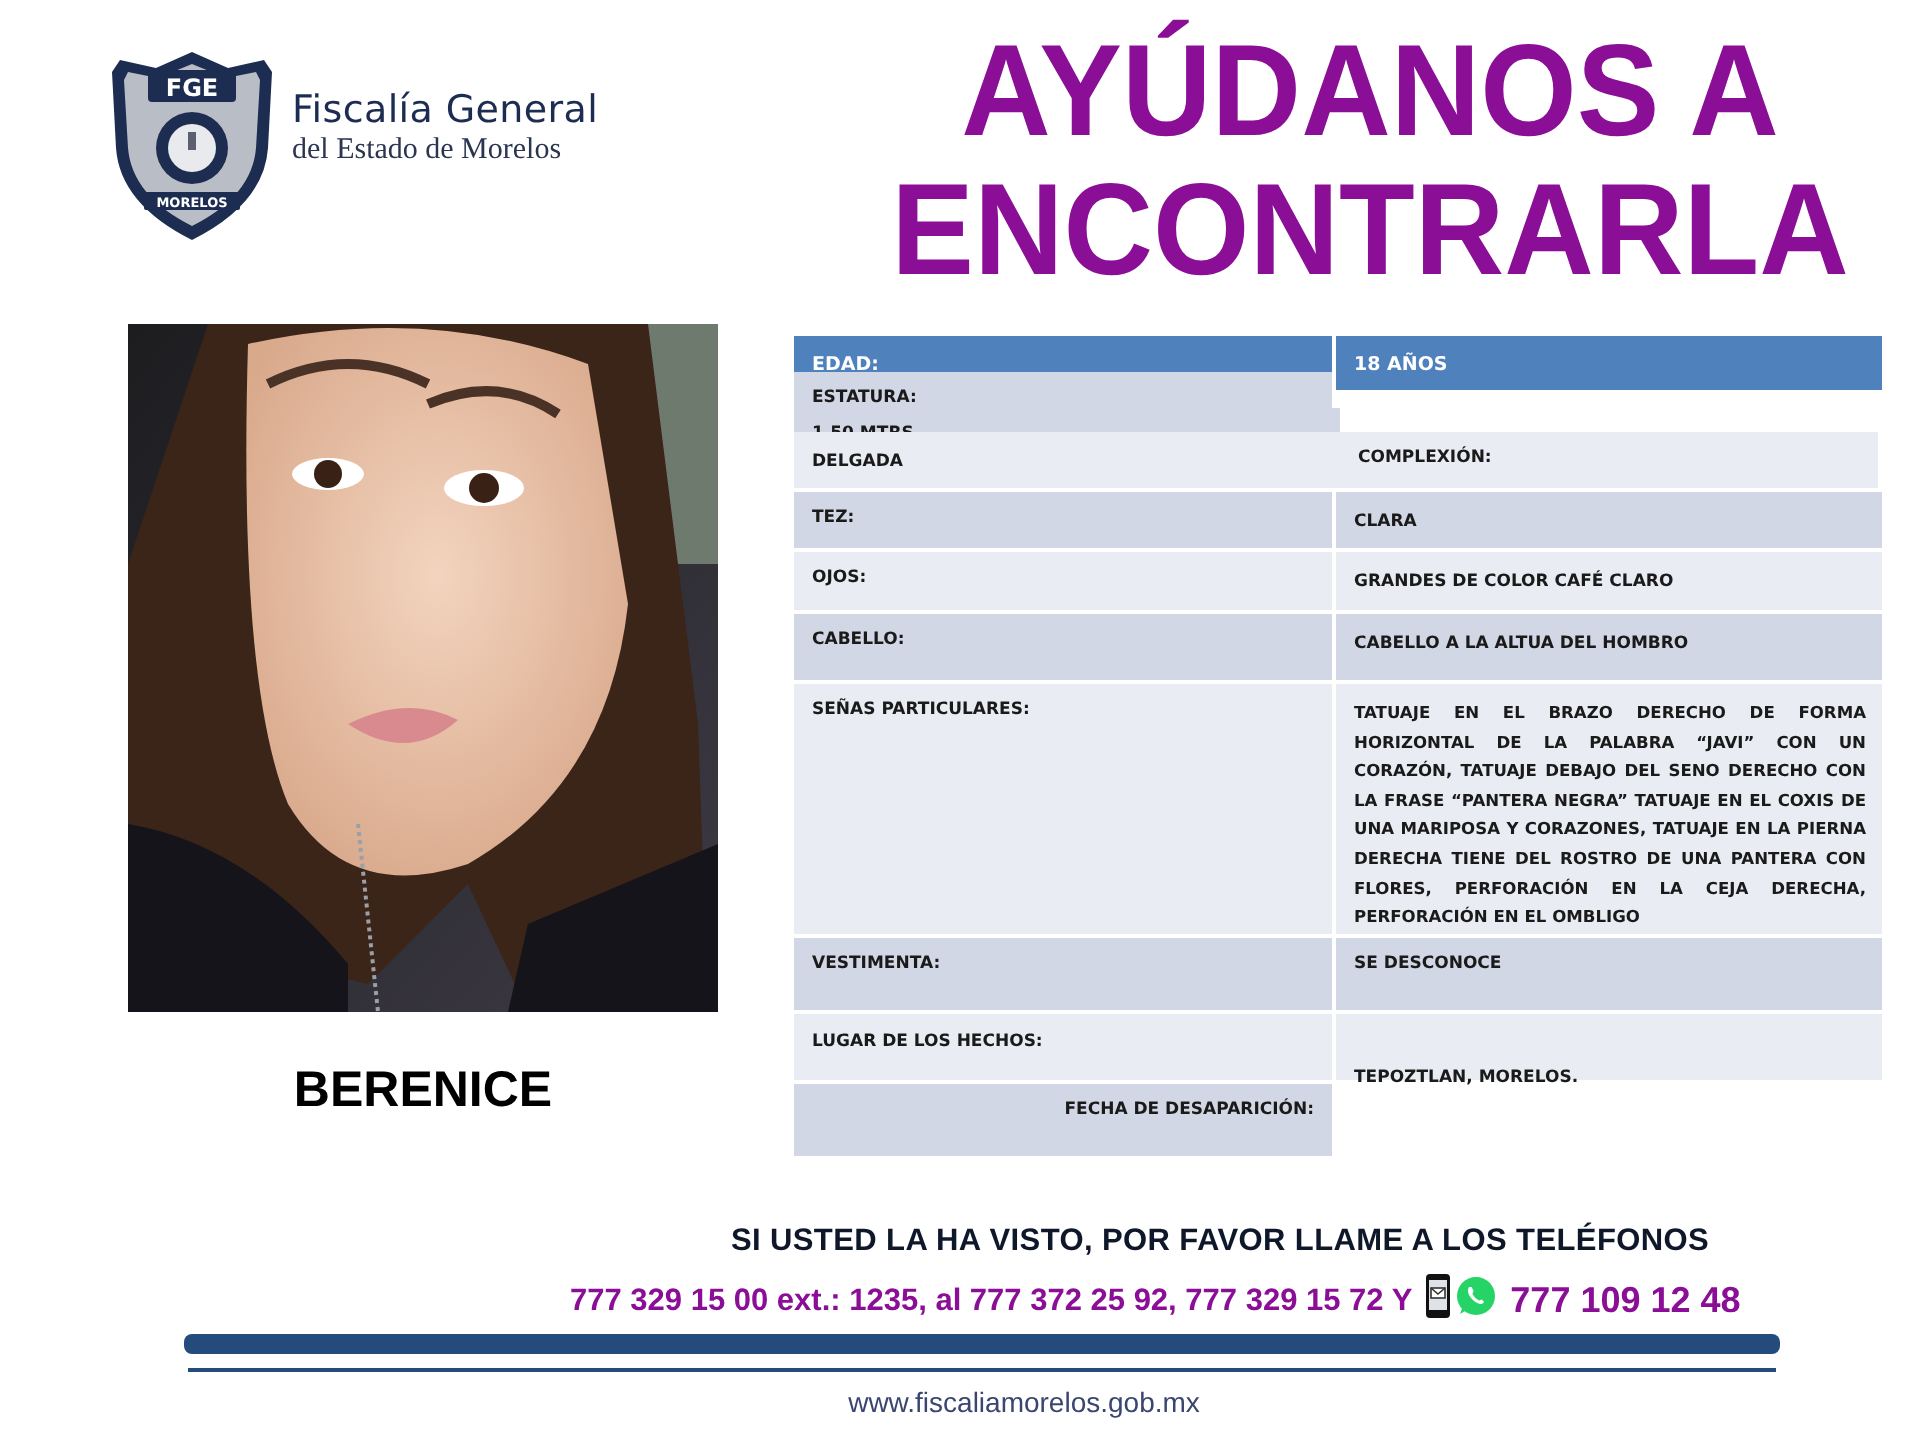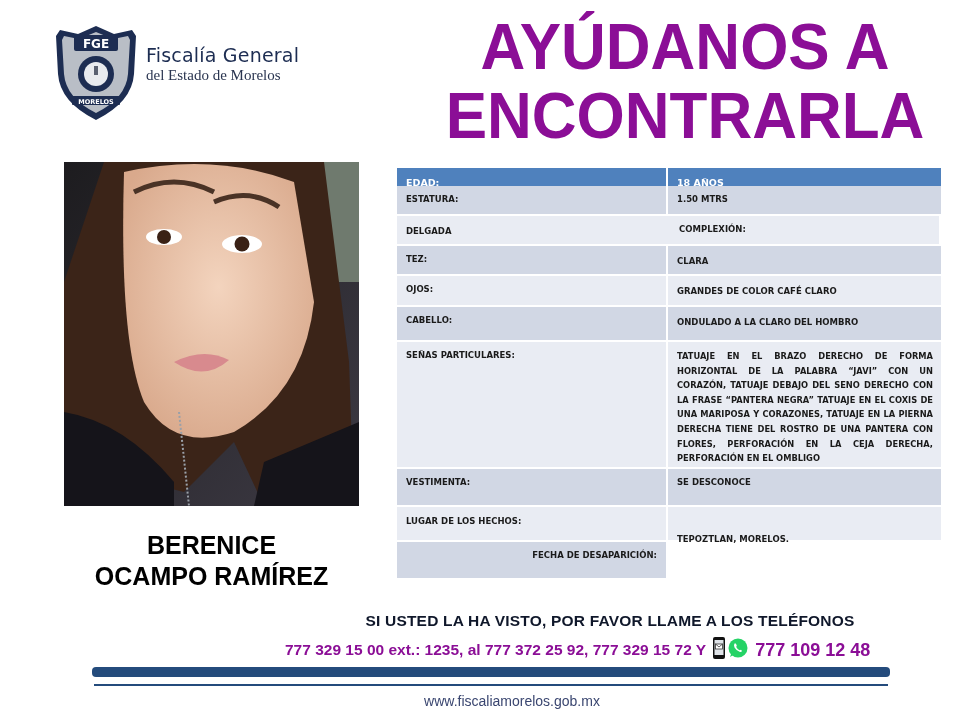--- a/index.html
+++ b/index.html
@@ -91,47 +91,46 @@
     <circle cx="178" cy="82" r="7.5" fill="#3a2115"></circle>
     <path d="M110 200 Q140 185 165 198 Q140 220 110 200 Z" fill="#d88a8e"></path>
     <path d="M0 250 Q60 260 110 320 L110 344 L0 344 Z" fill="#15141a"></path>
     <path d="M200 300 L295 260 L295 344 L190 344 Z" fill="#15141a"></path>
     <path d="M115 250 L125 344" stroke="#9aa0a8" stroke-width="2" stroke-dasharray="2 2"></path>
   </svg>
 </div>
 
 <div id="person-name" class="abs">
   <div>BERENICE</div>
-  <div>OCAMPO RAMÍREZ</div>
 </div>
 
 <div id="info-table" class="abs">
   <div class="trow head" style="top:0;height:27px;margin-top:11px;">
     <div class="cell k" style="height:27px">EDAD:</div>
     <div class="cell v" style="height:27px">18 AÑOS</div>
   </div>
-  <div class="trow" style="top:29px;height:28px;">
+  <div class="trow" style="top:29px;height:28px;flex-direction:column;">
     <div class="cell k" style="height:28px">ESTATURA:</div>
     <div class="cell v" style="height:28px">1.50 MTRS</div>
   </div>
   <div class="trow alt" style="top:59px;height:28px;">
     <div class="cell v" style="height:28px;padding-top:10px">DELGADA</div>
     <div class="cell k" style="height:28px">COMPLEXIÓN:</div>
   </div>
   <div class="trow" style="top:89px;height:28px;">
     <div class="cell k" style="height:28px">TEZ:</div>
     <div class="cell v" style="height:28px;padding-top:10px">CLARA</div>
   </div>
   <div class="trow alt" style="top:119px;height:29px;">
     <div class="cell k" style="height:29px">OJOS:</div>
     <div class="cell v" style="height:29px;padding-top:10px">GRANDES DE COLOR CAFÉ CLARO</div>
   </div>
   <div class="trow" style="top:150px;height:33px;">
     <div class="cell k" style="height:33px">CABELLO:</div>
-    <div class="cell v" style="height:33px;padding-top:10px">ONDULADO A LA CLARO DEL HOMBRO</div>
+    <div class="cell v" style="height:33px;padding-top:10px">CABELLO A LA ALTUA DEL HOMBRO</div>
   </div>
   <div class="trow alt" style="top:185px;height:125px;">
     <div class="cell k" style="height:125px">SEÑAS PARTICULARES:</div>
     <div class="cell v just" style="height:125px">TATUAJE EN EL BRAZO DERECHO DE FORMA HORIZONTAL DE LA PALABRA “JAVI” CON UN CORAZÓN, TATUAJE DEBAJO DEL SENO DERECHO CON LA FRASE “PANTERA NEGRA” TATUAJE EN EL COXIS DE UNA MARIPOSA Y CORAZONES, TATUAJE EN LA PIERNA DERECHA TIENE DEL ROSTRO DE UNA PANTERA CON FLORES, PERFORACIÓN EN LA CEJA DERECHA, PERFORACIÓN EN EL OMBLIGO</div>
   </div>
   <div class="trow" style="top:312px;height:36px;">
     <div class="cell k" style="height:36px">VESTIMENTA:</div>
     <div class="cell v" style="height:36px">SE DESCONOCE</div>
   </div>
   <div class="trow alt" style="top:350px;height:33px;">

